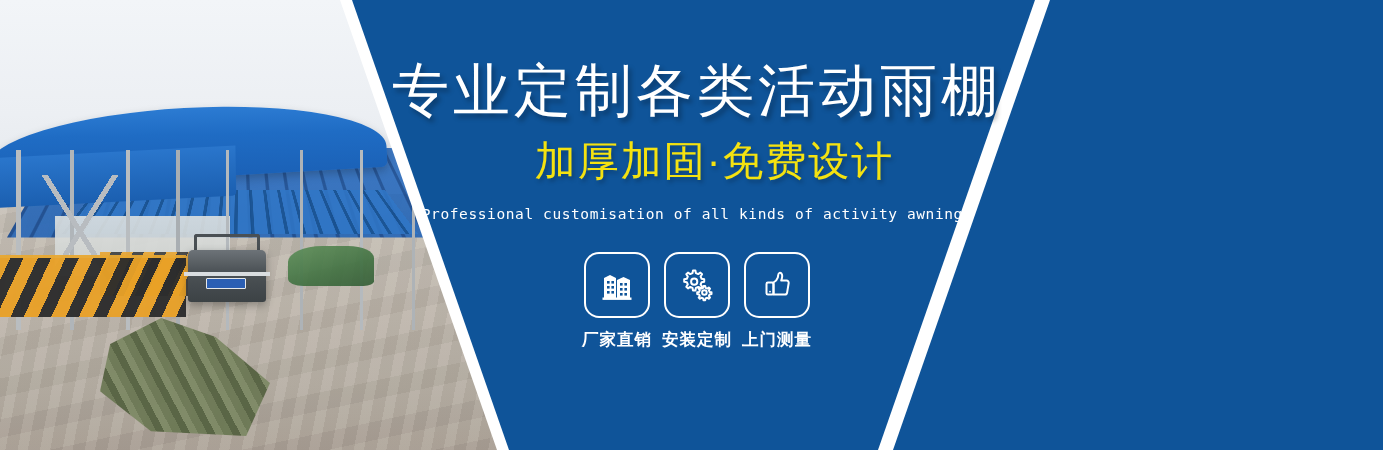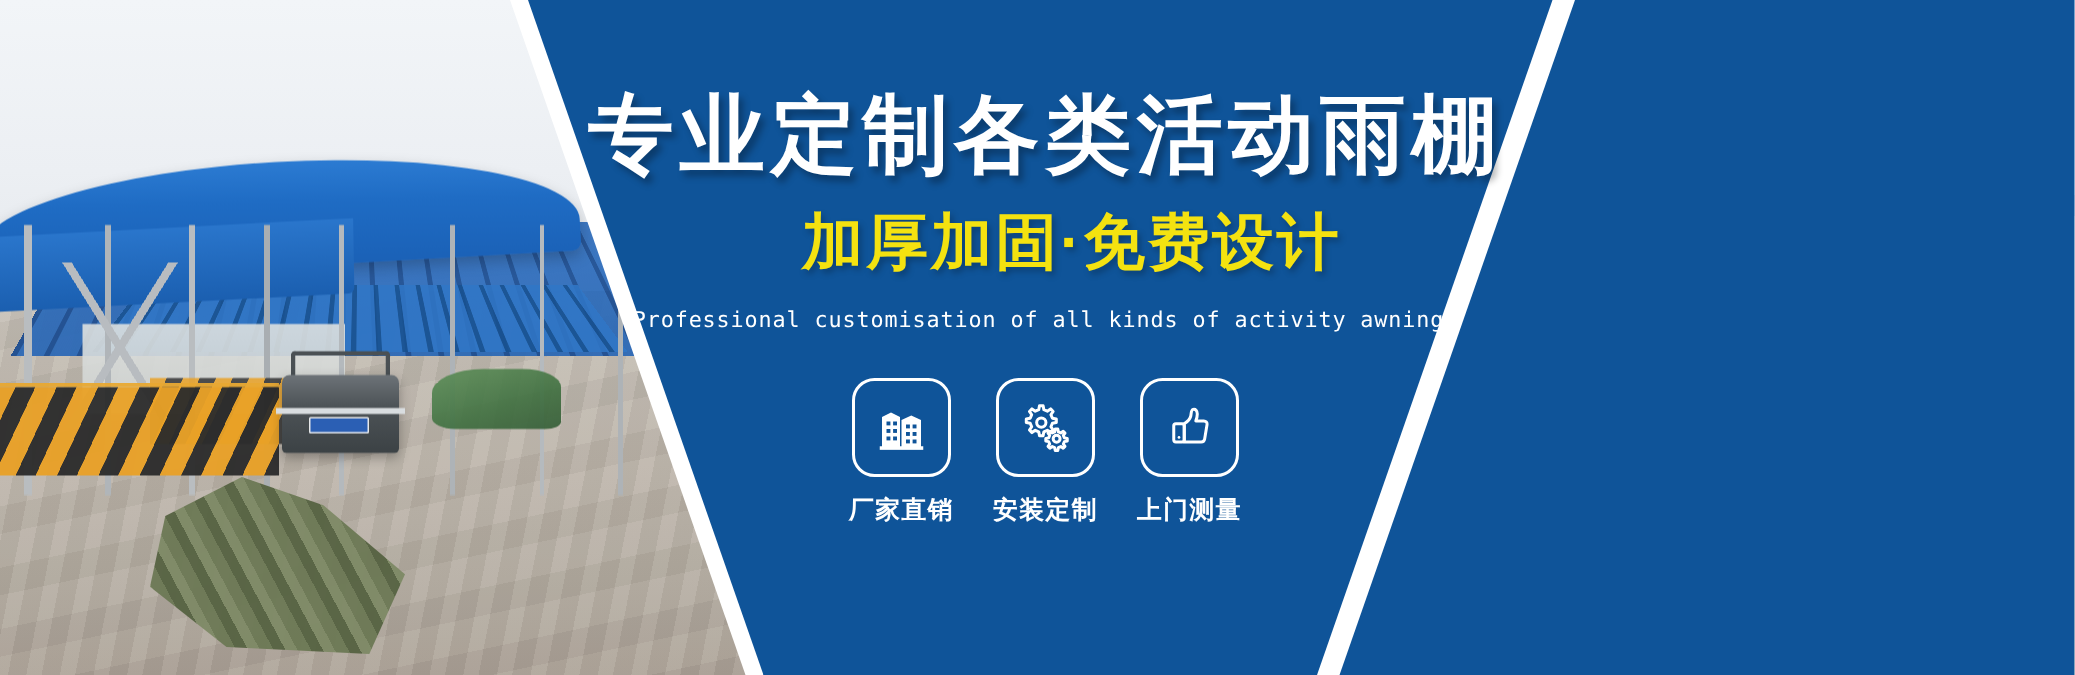--- a/index.html
+++ b/index.html
@@ -272,31 +272,31 @@
 
   
   .content{
     position:absolute; left:352px; top:0; width:690px; height:450px;
     display:flex; flex-direction:column; align-items:center;
     z-index:5;
   }
   .headline{
     margin-top:62px;
     font-size:57px;
-    font-weight:bold;
+    font-weight:normal;
     color:#ffffff;
     letter-spacing:4px;
     line-height:1;
     text-shadow:3px 4px 5px rgba(0,0,0,.30);
     white-space:nowrap;
   }
   .subhead{
     margin-top:22px;
     font-size:41px;
-    font-weight:bold;
+    font-weight:normal;
     color:#f4e210;
     letter-spacing:2px;
     line-height:1;
     text-shadow:2px 3px 4px rgba(0,0,0,.25);
     white-space:nowrap;
     margin-left:35px;
   }
   .eng1{
     margin-top:24px;
     font-family:"DejaVu Sans Mono", monospace;
@@ -310,21 +310,21 @@
     font-family:"DejaVu Sans Mono", monospace;
     font-size:12.5px;
     color:#ffffff;
     letter-spacing:.4px;
     white-space:nowrap;
   }
 
   .features{
     margin-top:30px;
     display:flex;
-    gap:26px;
+    gap:10px;
   }
   .feature{ width:70px; display:flex; flex-direction:column; align-items:center; }
   .fbox{
     width:66px; height:66px;
     border:2.5px solid #ffffff;
     border-radius:15px;
     display:flex; align-items:center; justify-content:center;
   }
   .fbox svg{ display:block; }
   .flabel{

